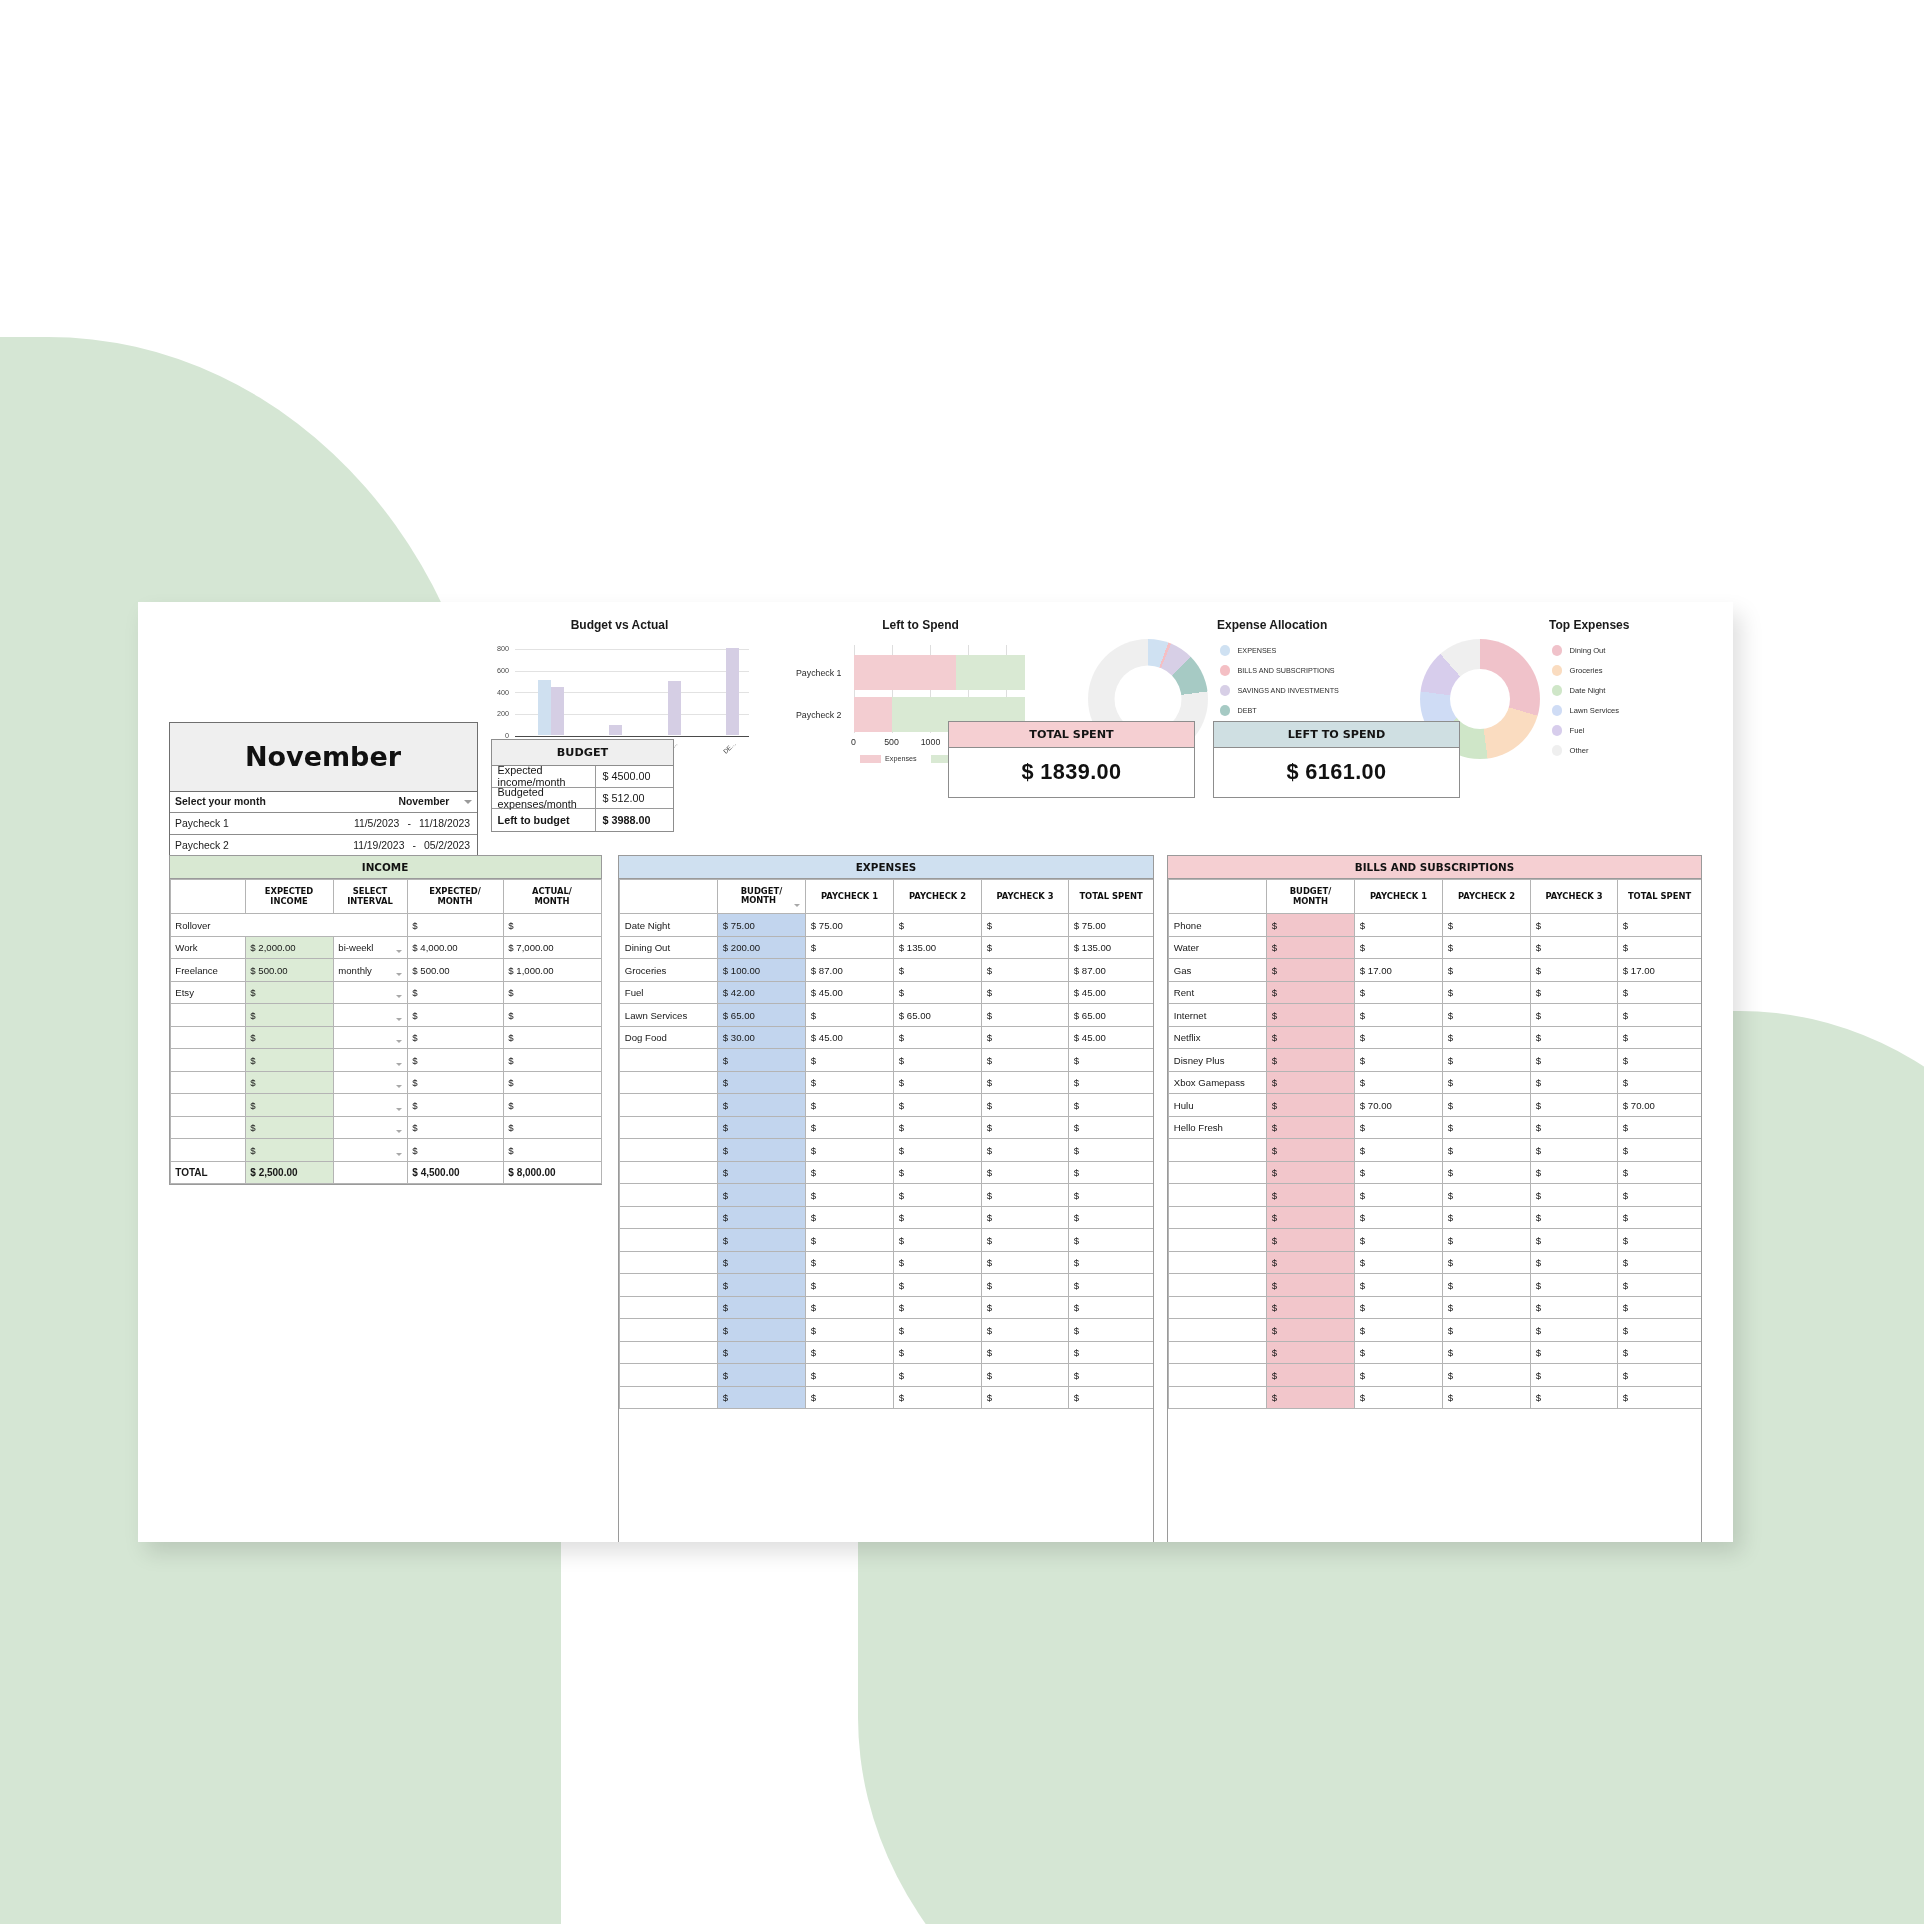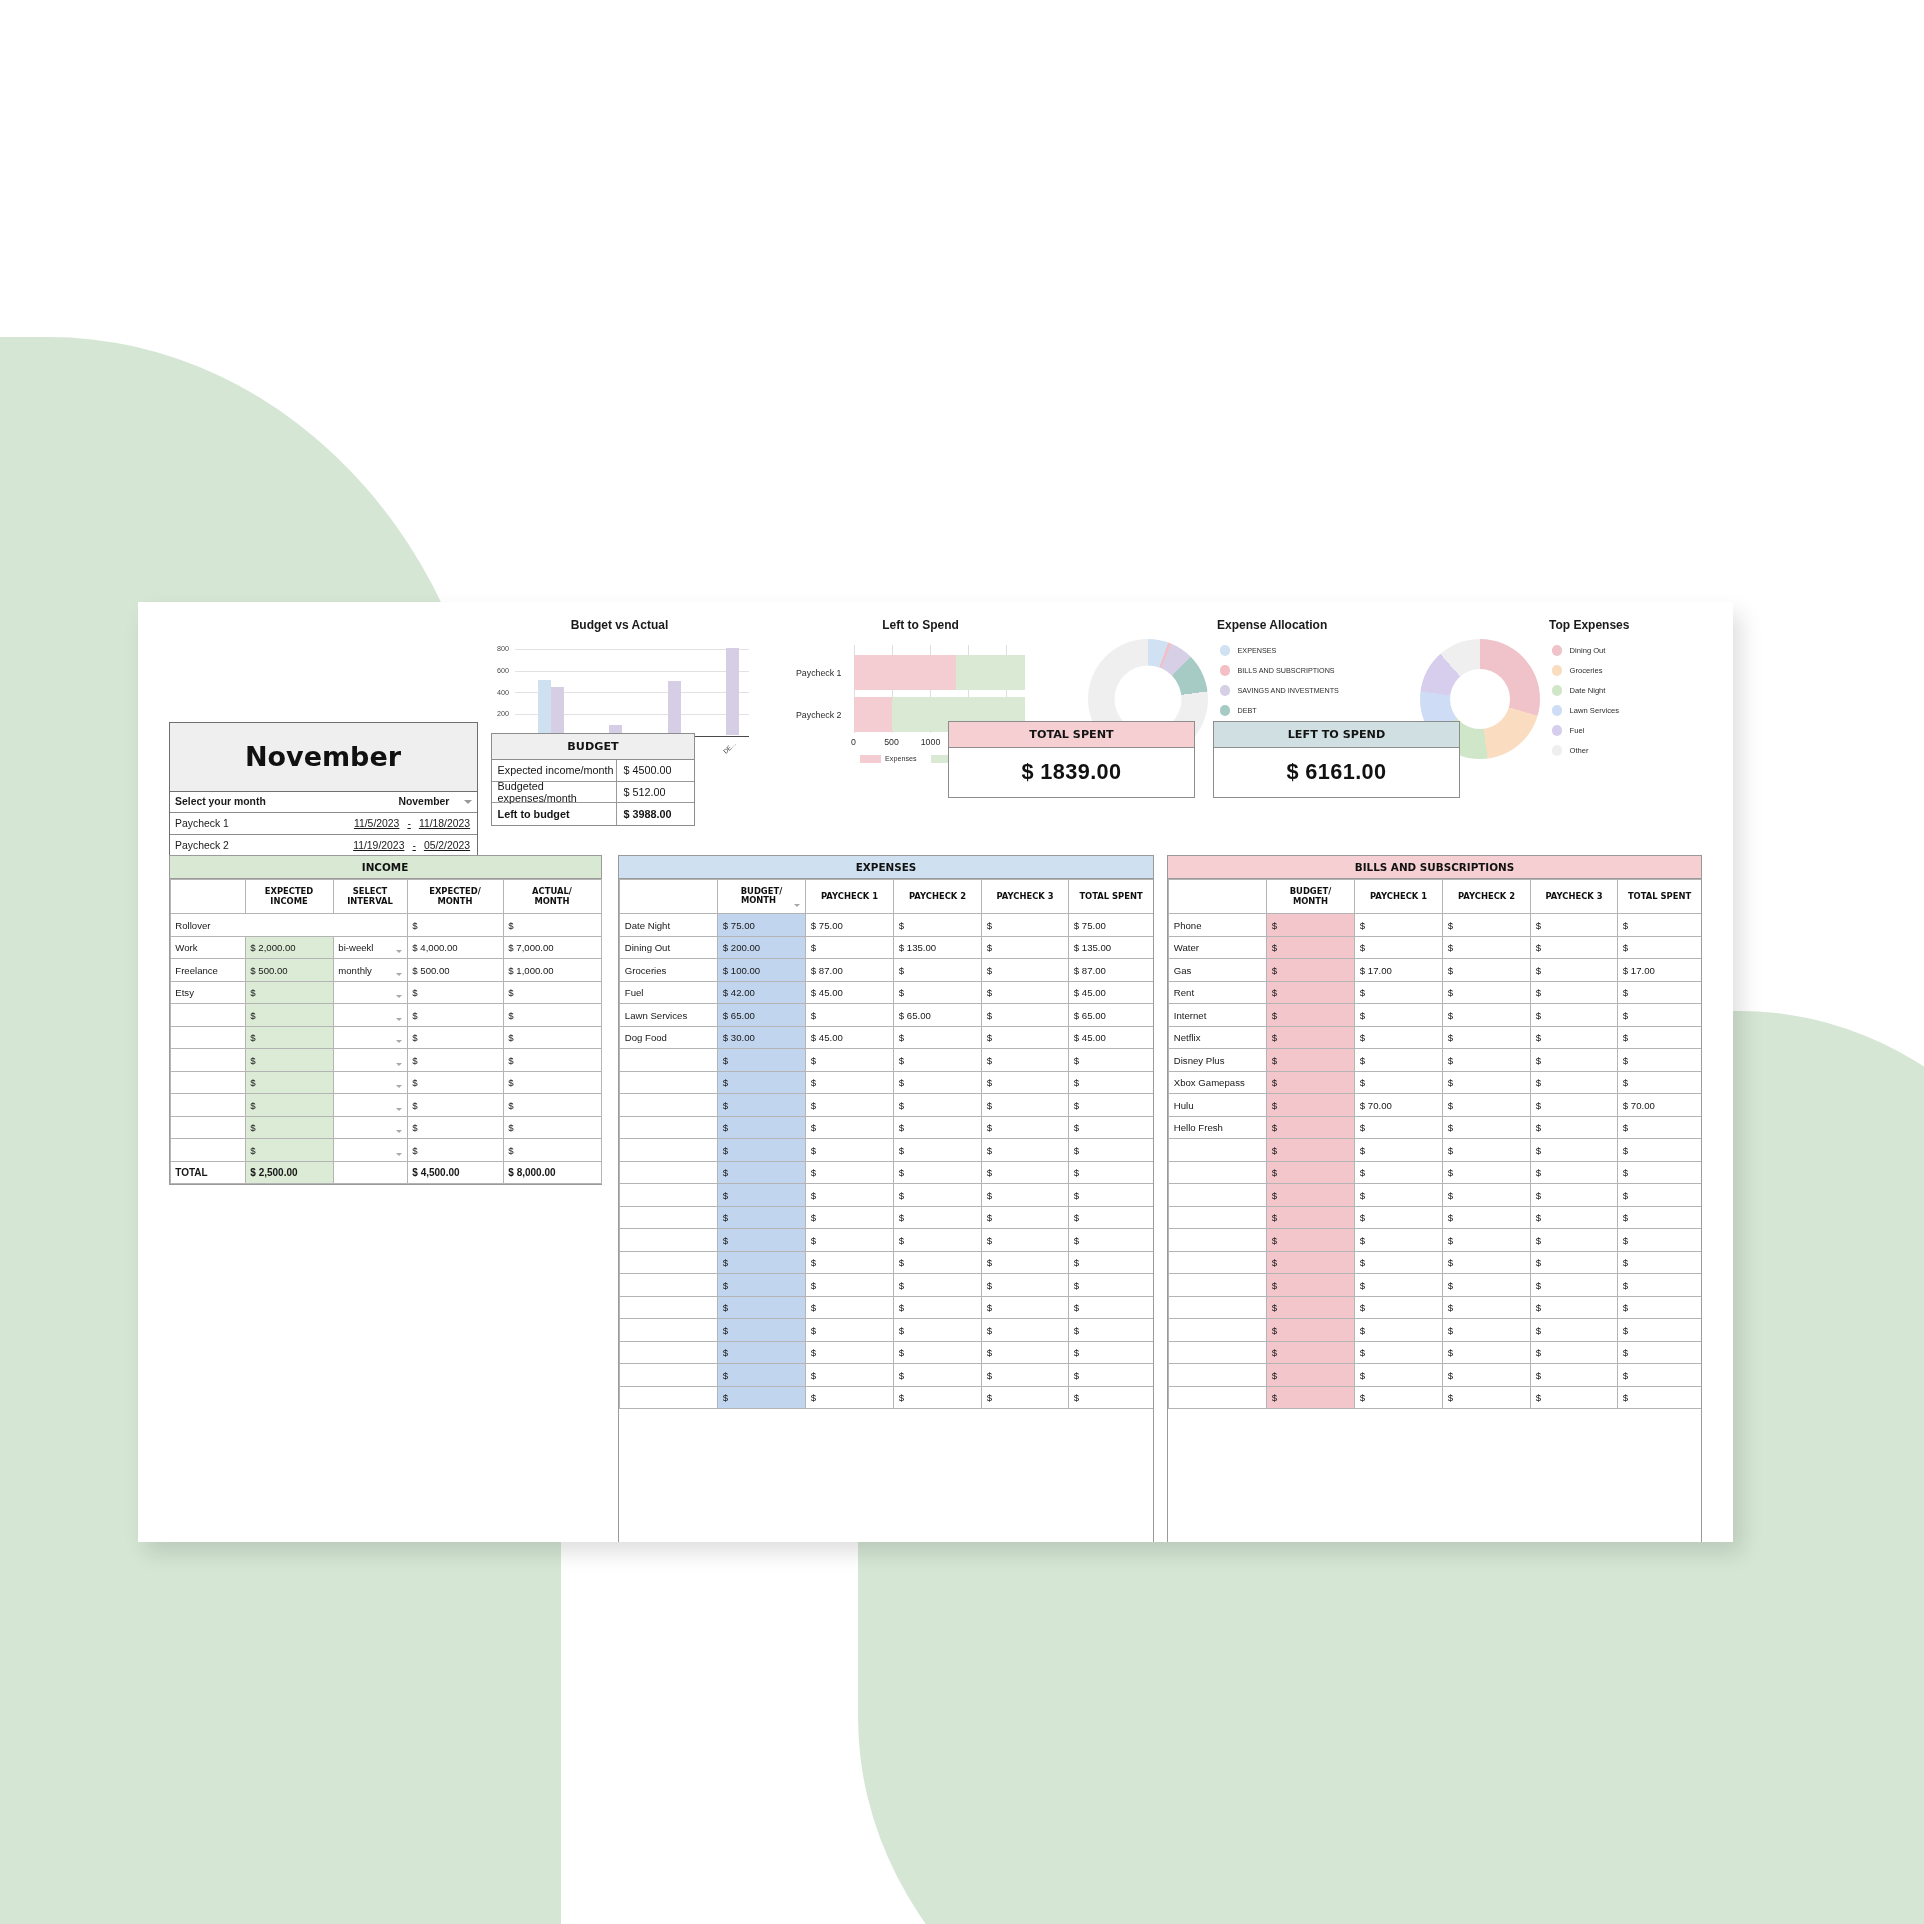--- a/index.html
+++ b/index.html
@@ -92,21 +92,21 @@
     background: #efefef; border-bottom: 1.6px solid #6f6f6f;
     text-align: center; padding: 17.6px 0 19px;
     font-size: 27px; font-weight: 700; color: #111;
     font-family: "DejaVu Sans", sans-serif;
   }
   .mp-row { display: flex; border-bottom: 0.8px solid #8c8c8c; height: 21.7px; align-items: center; font-size: 10.4px; color: #1a1a1a; }
   .mp-row:last-child { border-bottom: none; }
   .mp-row .k { padding-left: 5.6px; flex: 1; }
   .mp-row.hdr { font-weight: 700; }
   .mp-row .v { padding-right: 6.4px; font-weight: 700; }
-  .mp-dates { display: flex; align-items: center; gap: 8px; padding-right: 6.4px; text-decoration: underline; }
+  .mp-dates { display: flex; align-items: center; gap: 8px; padding-right: 6.4px; }
   .mp-dates span { font-size: 10.4px; }
   .caret { width: 0; height: 0; border-left: 4px solid transparent; border-right: 4px solid transparent; border-top: 4px solid #9a9a9a; margin-left: 8px; margin-right: 4.8px; }
 
   
   .sum { position: absolute; border: 0.8px solid #8d8d8d; background: #fff; }
   .sum-hdr {
     text-align: center; font-size: 11.2px; font-weight: 600; color: #141414;
     padding: 5.6px 0 6.4px; border-bottom: 0.8px solid #8d8d8d;
     font-family: "DejaVu Sans", sans-serif;
   }
@@ -304,21 +304,21 @@
             <span class="k">Paycheck 3</span>
             <span class="mp-dates">
               <span></span>
               <span></span>
               <span></span>
             </span>
           </div>
         </div>
     </div>
 
-    <div class="sum" style="left:353px; top:131px; width:204px;">
+    <div class="sum" style="left:353px; top:137px; width:183px;">
       <div class="sum-hdr" style="background:#efefef;">BUDGET</div>
       <div id="budget-rows">
           <div class="budget-row">
             <span class="bk">Expected income/month</span>
             <span class="bv">$  4500.00</span>
           </div>
           <div class="budget-row">
             <span class="bk">Budgeted expenses/month</span>
             <span class="bv">$  512.00</span>
           </div>

